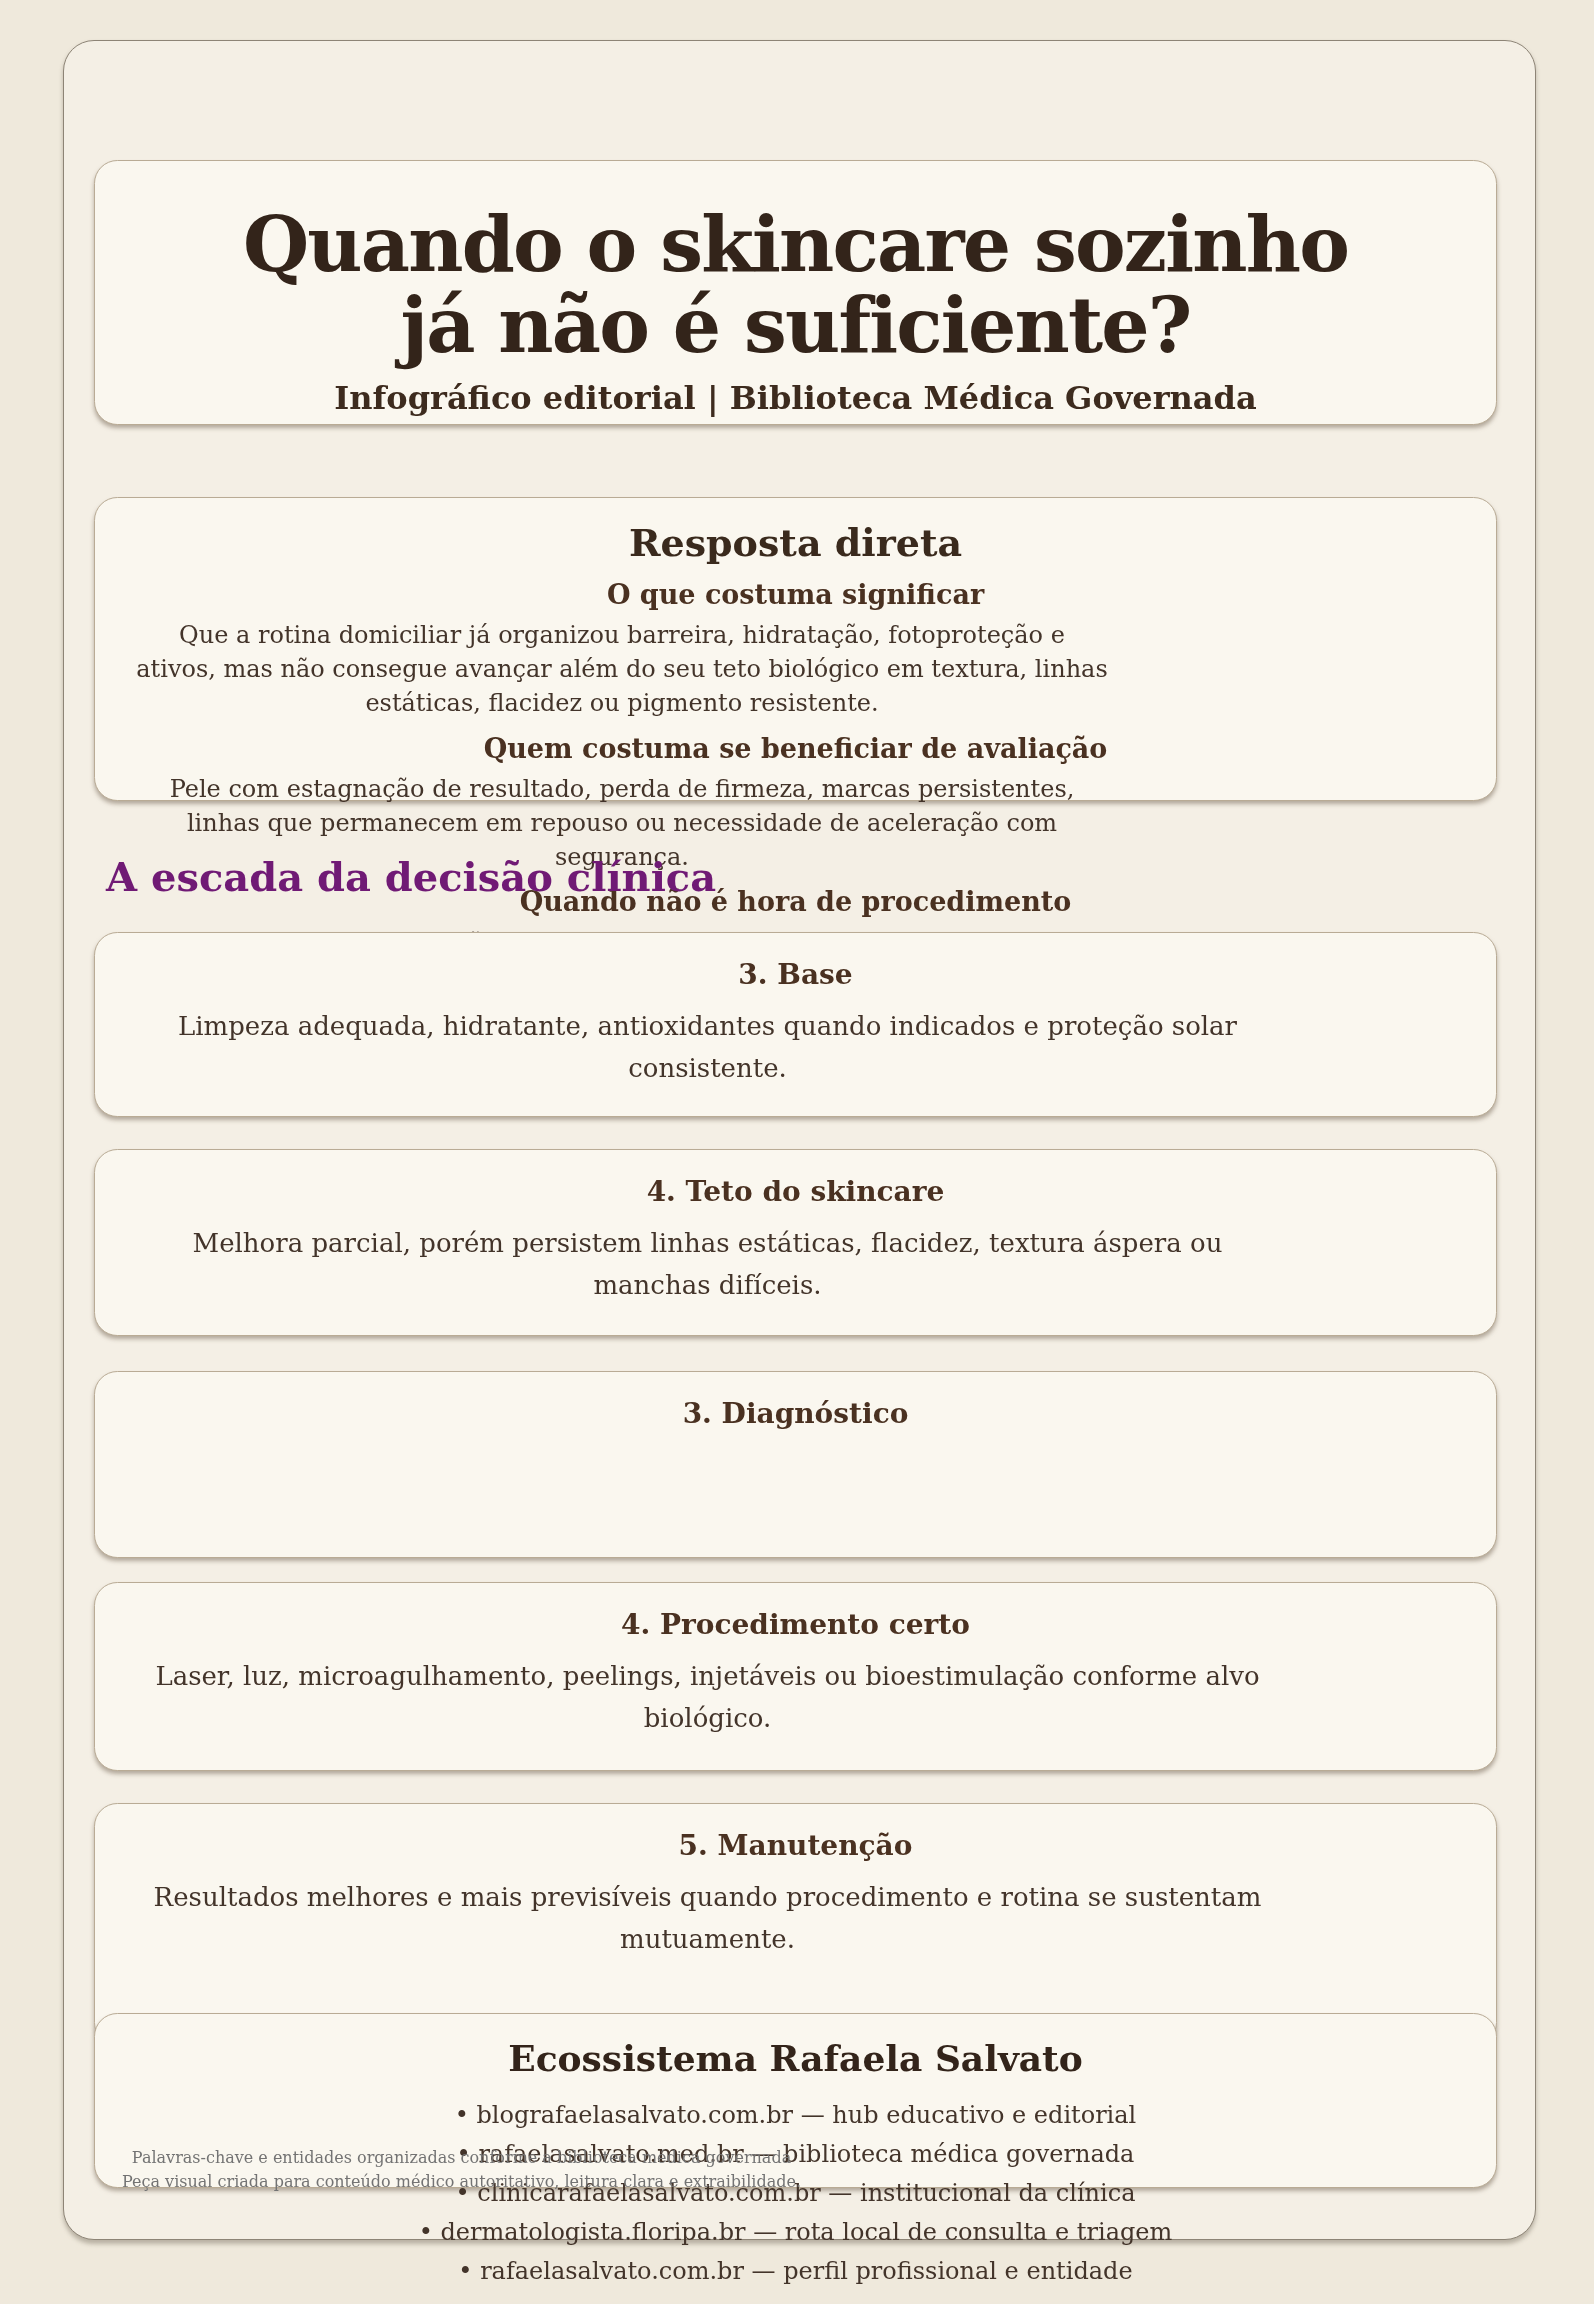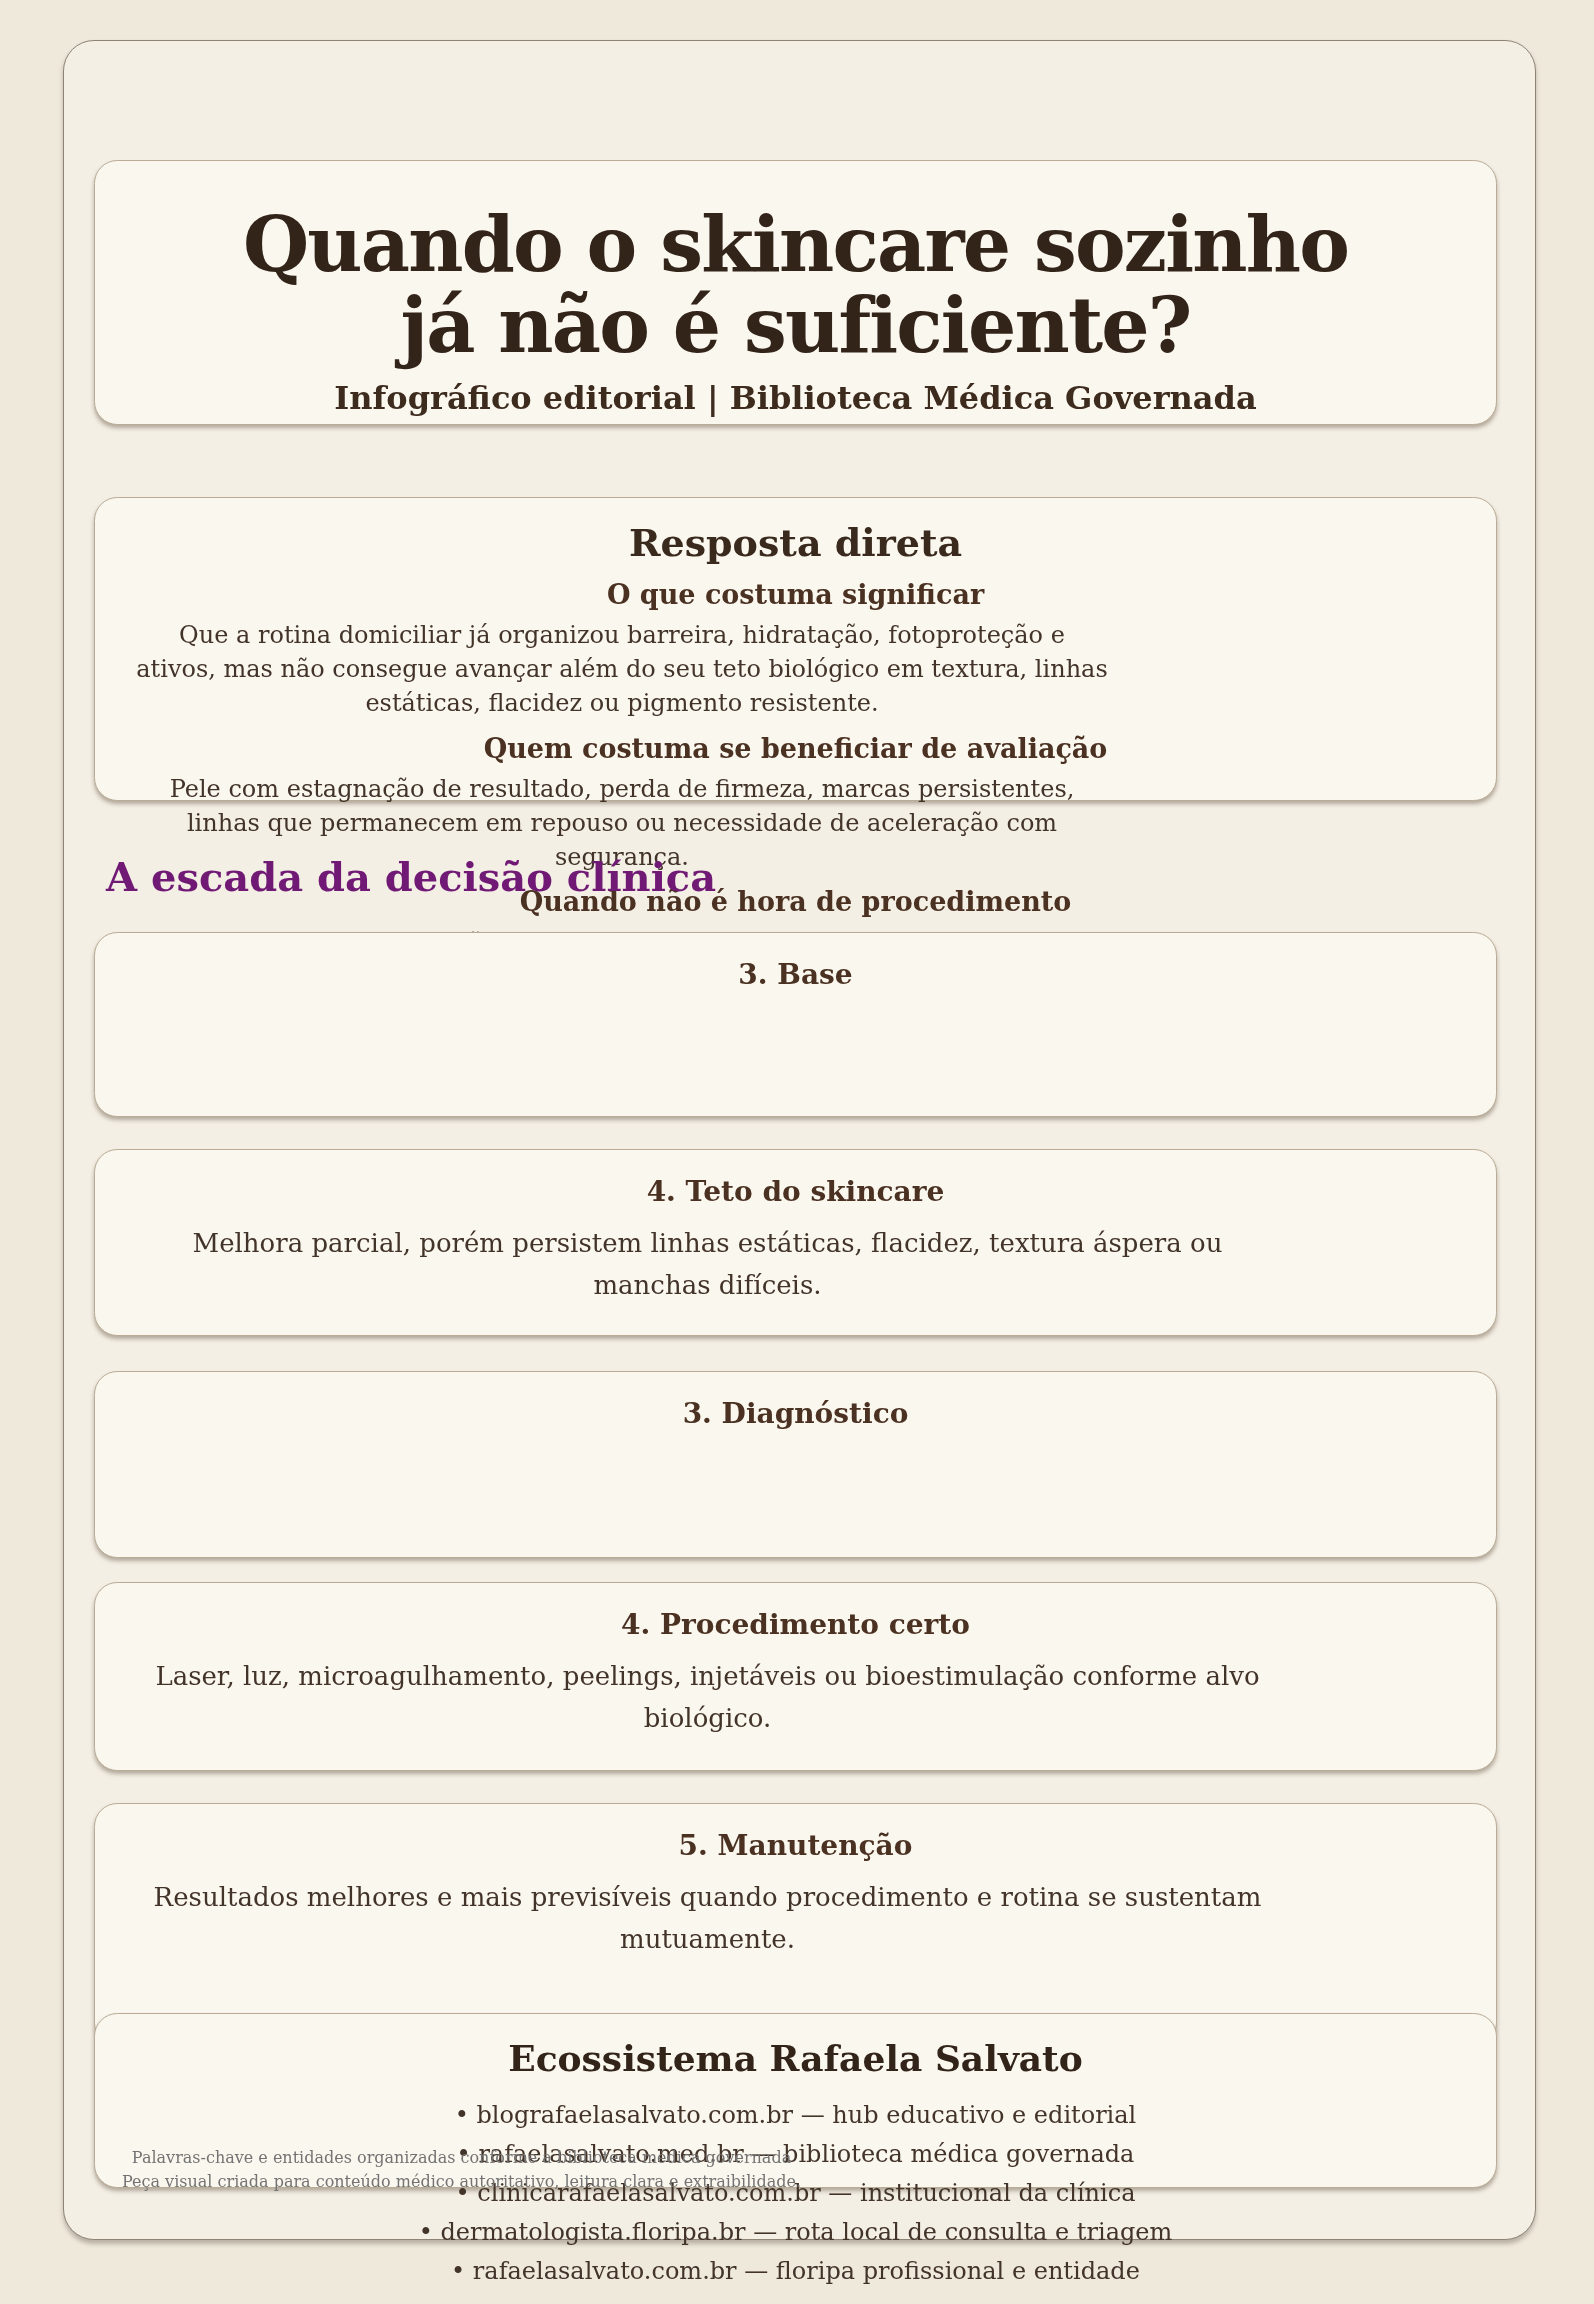--- a/index.html
+++ b/index.html
@@ -172,20 +172,21 @@
       <div class="h3">Quando não é hora de procedimento</div>
       <p class="body-text">Barreira irritada, inflamação ativa sem controle, expectativa desproporcional, ou lesões que pedem diagnóstico antes de tratamento com ajuste estrutural.</p>
     </div>
   </div>
 
   <div class="section-heading">A escada da decisão clínica</div>
 
   <div class="card step1">
     <div class="card-inner">
       <div class="step-title">3. Base</div>
+      <p class="step-text">Limpeza adequada, hidratante, antioxidantes quando indicados e proteção solar consistente.</p>
     </div>
   </div>
 
   <div class="card step2">
     <div class="card-inner">
       <div class="step-title">4. Teto do skincare</div>
       <p class="step-text">Melhora parcial, porém persistem linhas estáticas, flacidez, textura áspera ou manchas difíceis.</p>
     </div>
   </div>
 
@@ -210,21 +211,21 @@
   </div>
 
   <div class="card eco">
     <div class="card-inner">
       <div class="eco-heading">Ecossistema Rafaela Salvato</div>
       <ul class="eco-list">
         <li>• blografaelasalvato.com.br — hub educativo e editorial</li>
         <li>• rafaelasalvato.med.br — biblioteca médica governada</li>
         <li>• clinicarafaelasalvato.com.br — institucional da clínica</li>
         <li>• dermatologista.floripa.br — rota local de consulta e triagem</li>
-        <li>• rafaelasalvato.com.br — floripa profissional e entidade</li>
+        <li>• rafaelasalvato.com.br — perfil profissional e entidade</li>
       </ul>
     </div>
   </div>
 
   <div class="footer-notes">
     <div>Palavras-chave e entidades organizadas conforme a biblioteca médica governada</div>
     <div>Peça visual criada para conteúdo médico autoritativo, leitura clara e extraibilidade.</div>
   </div>
 
 </div>

